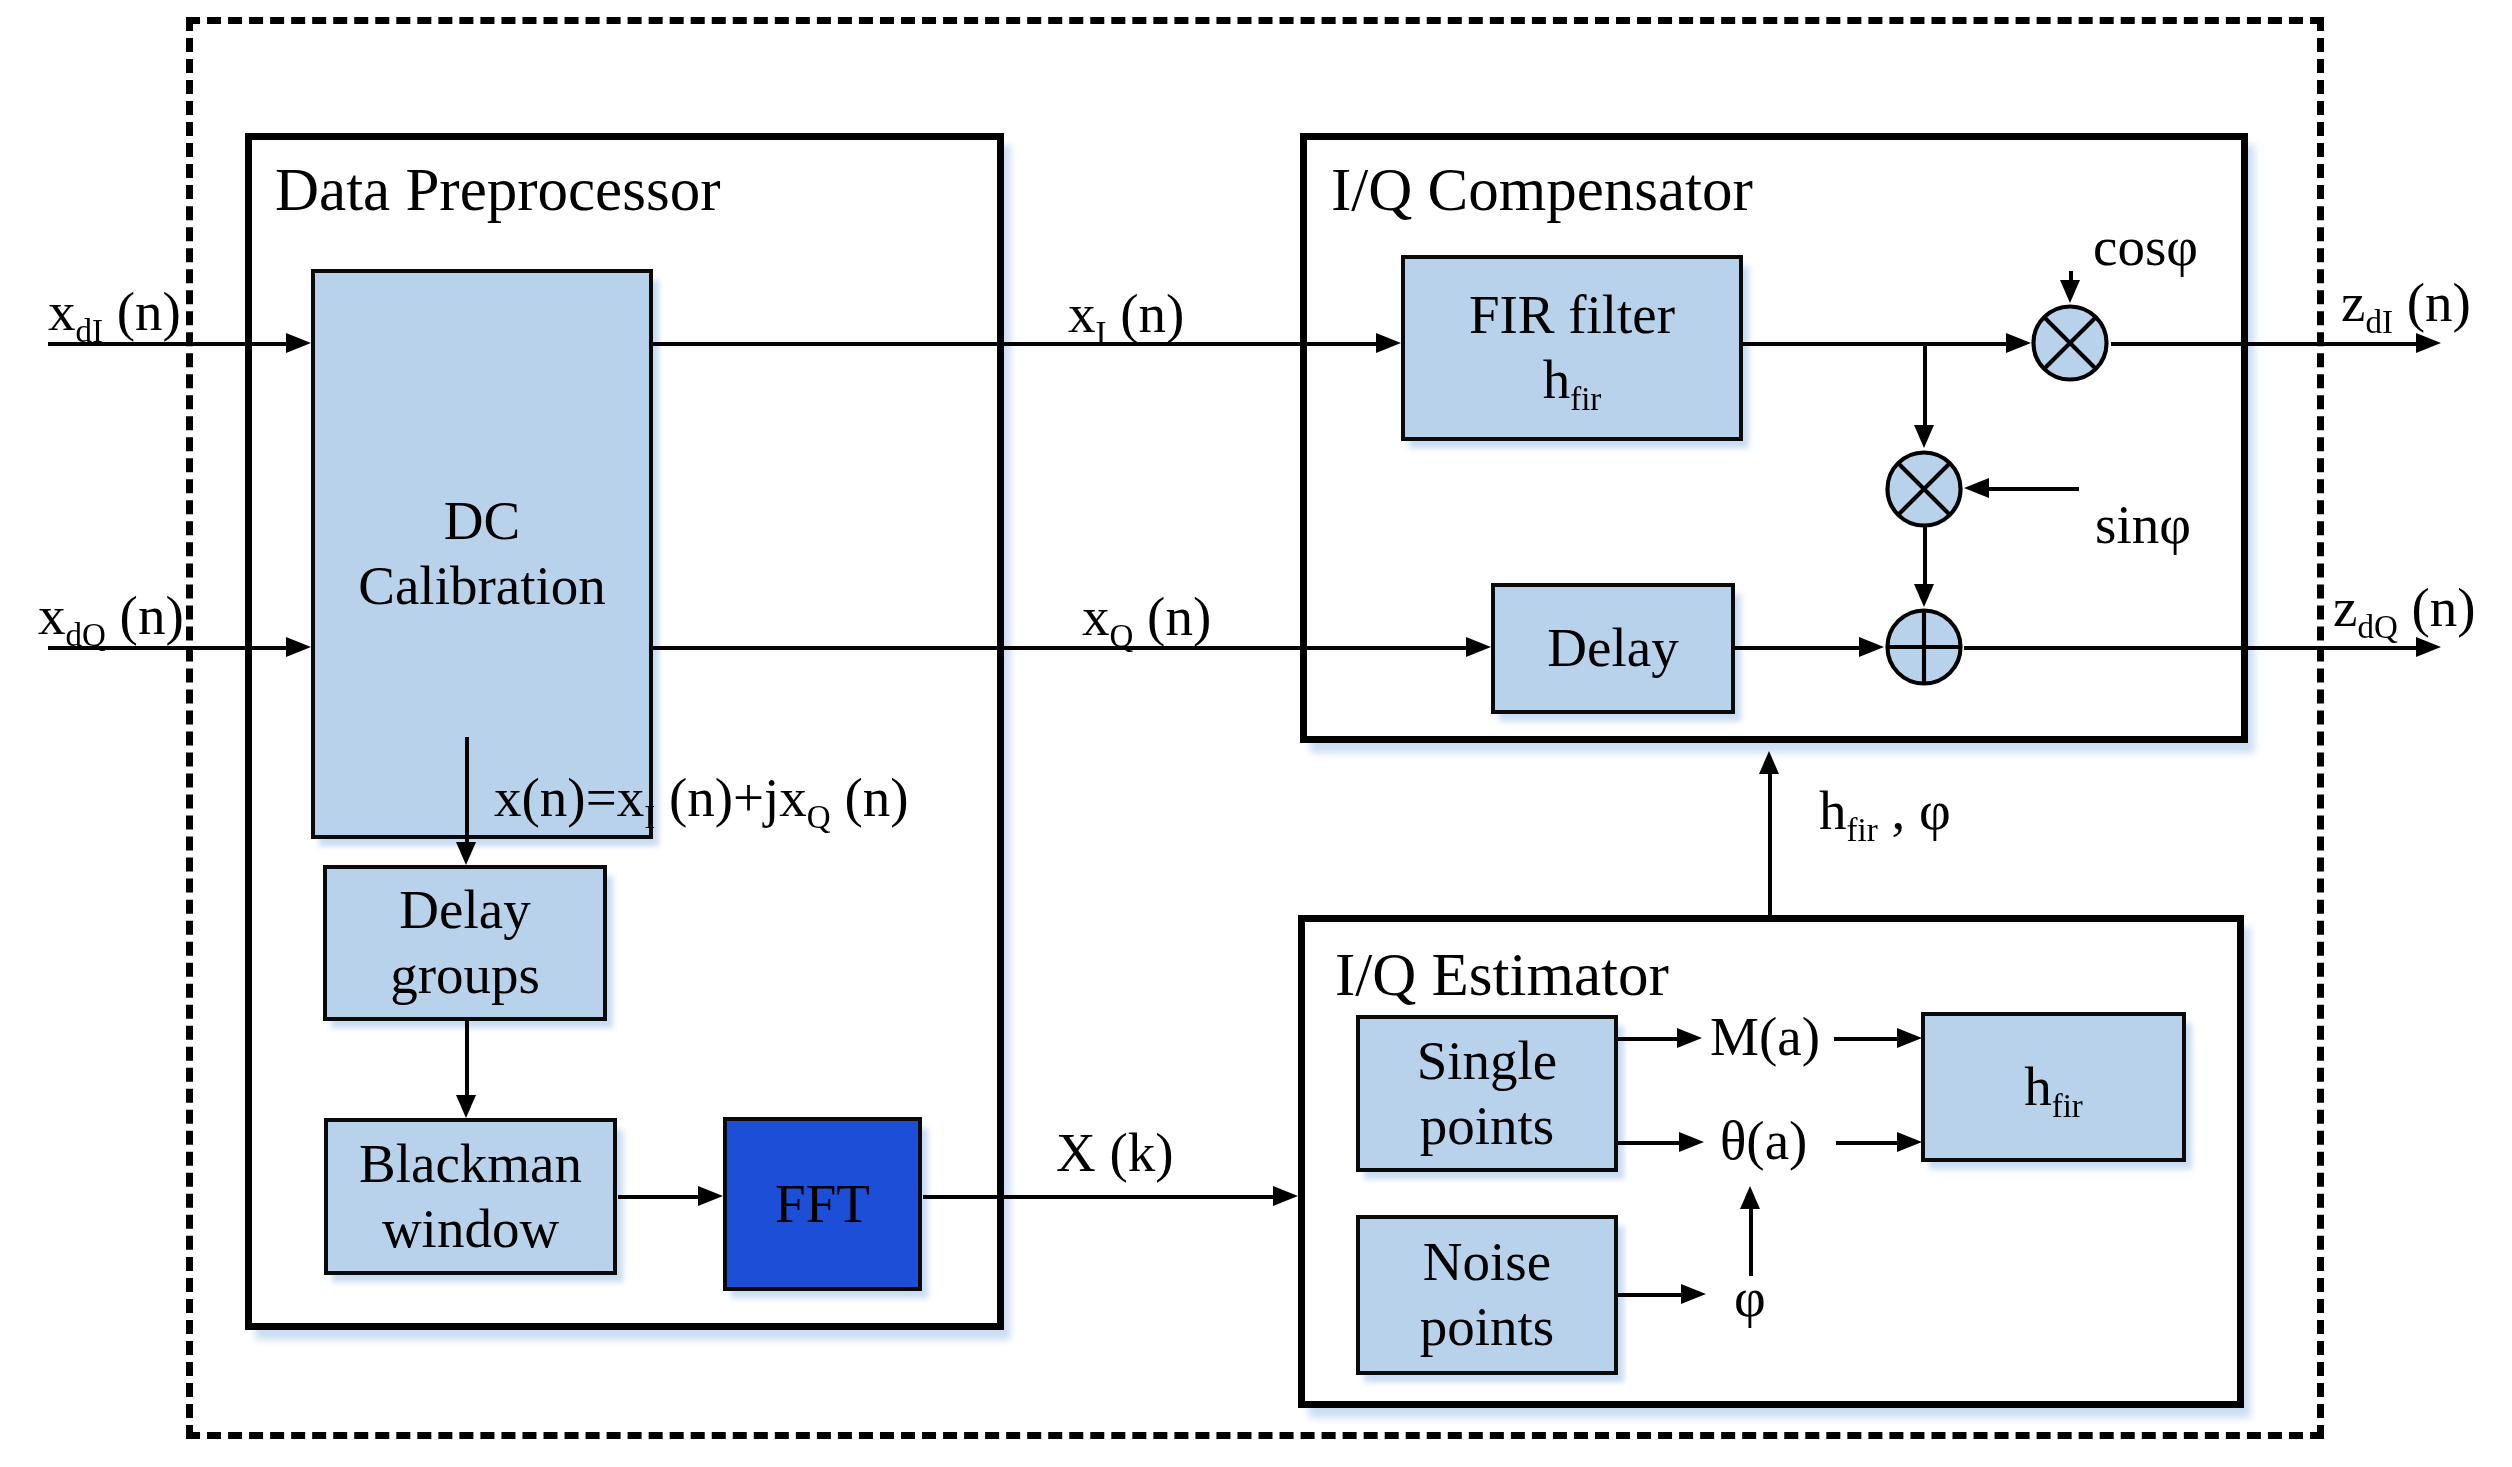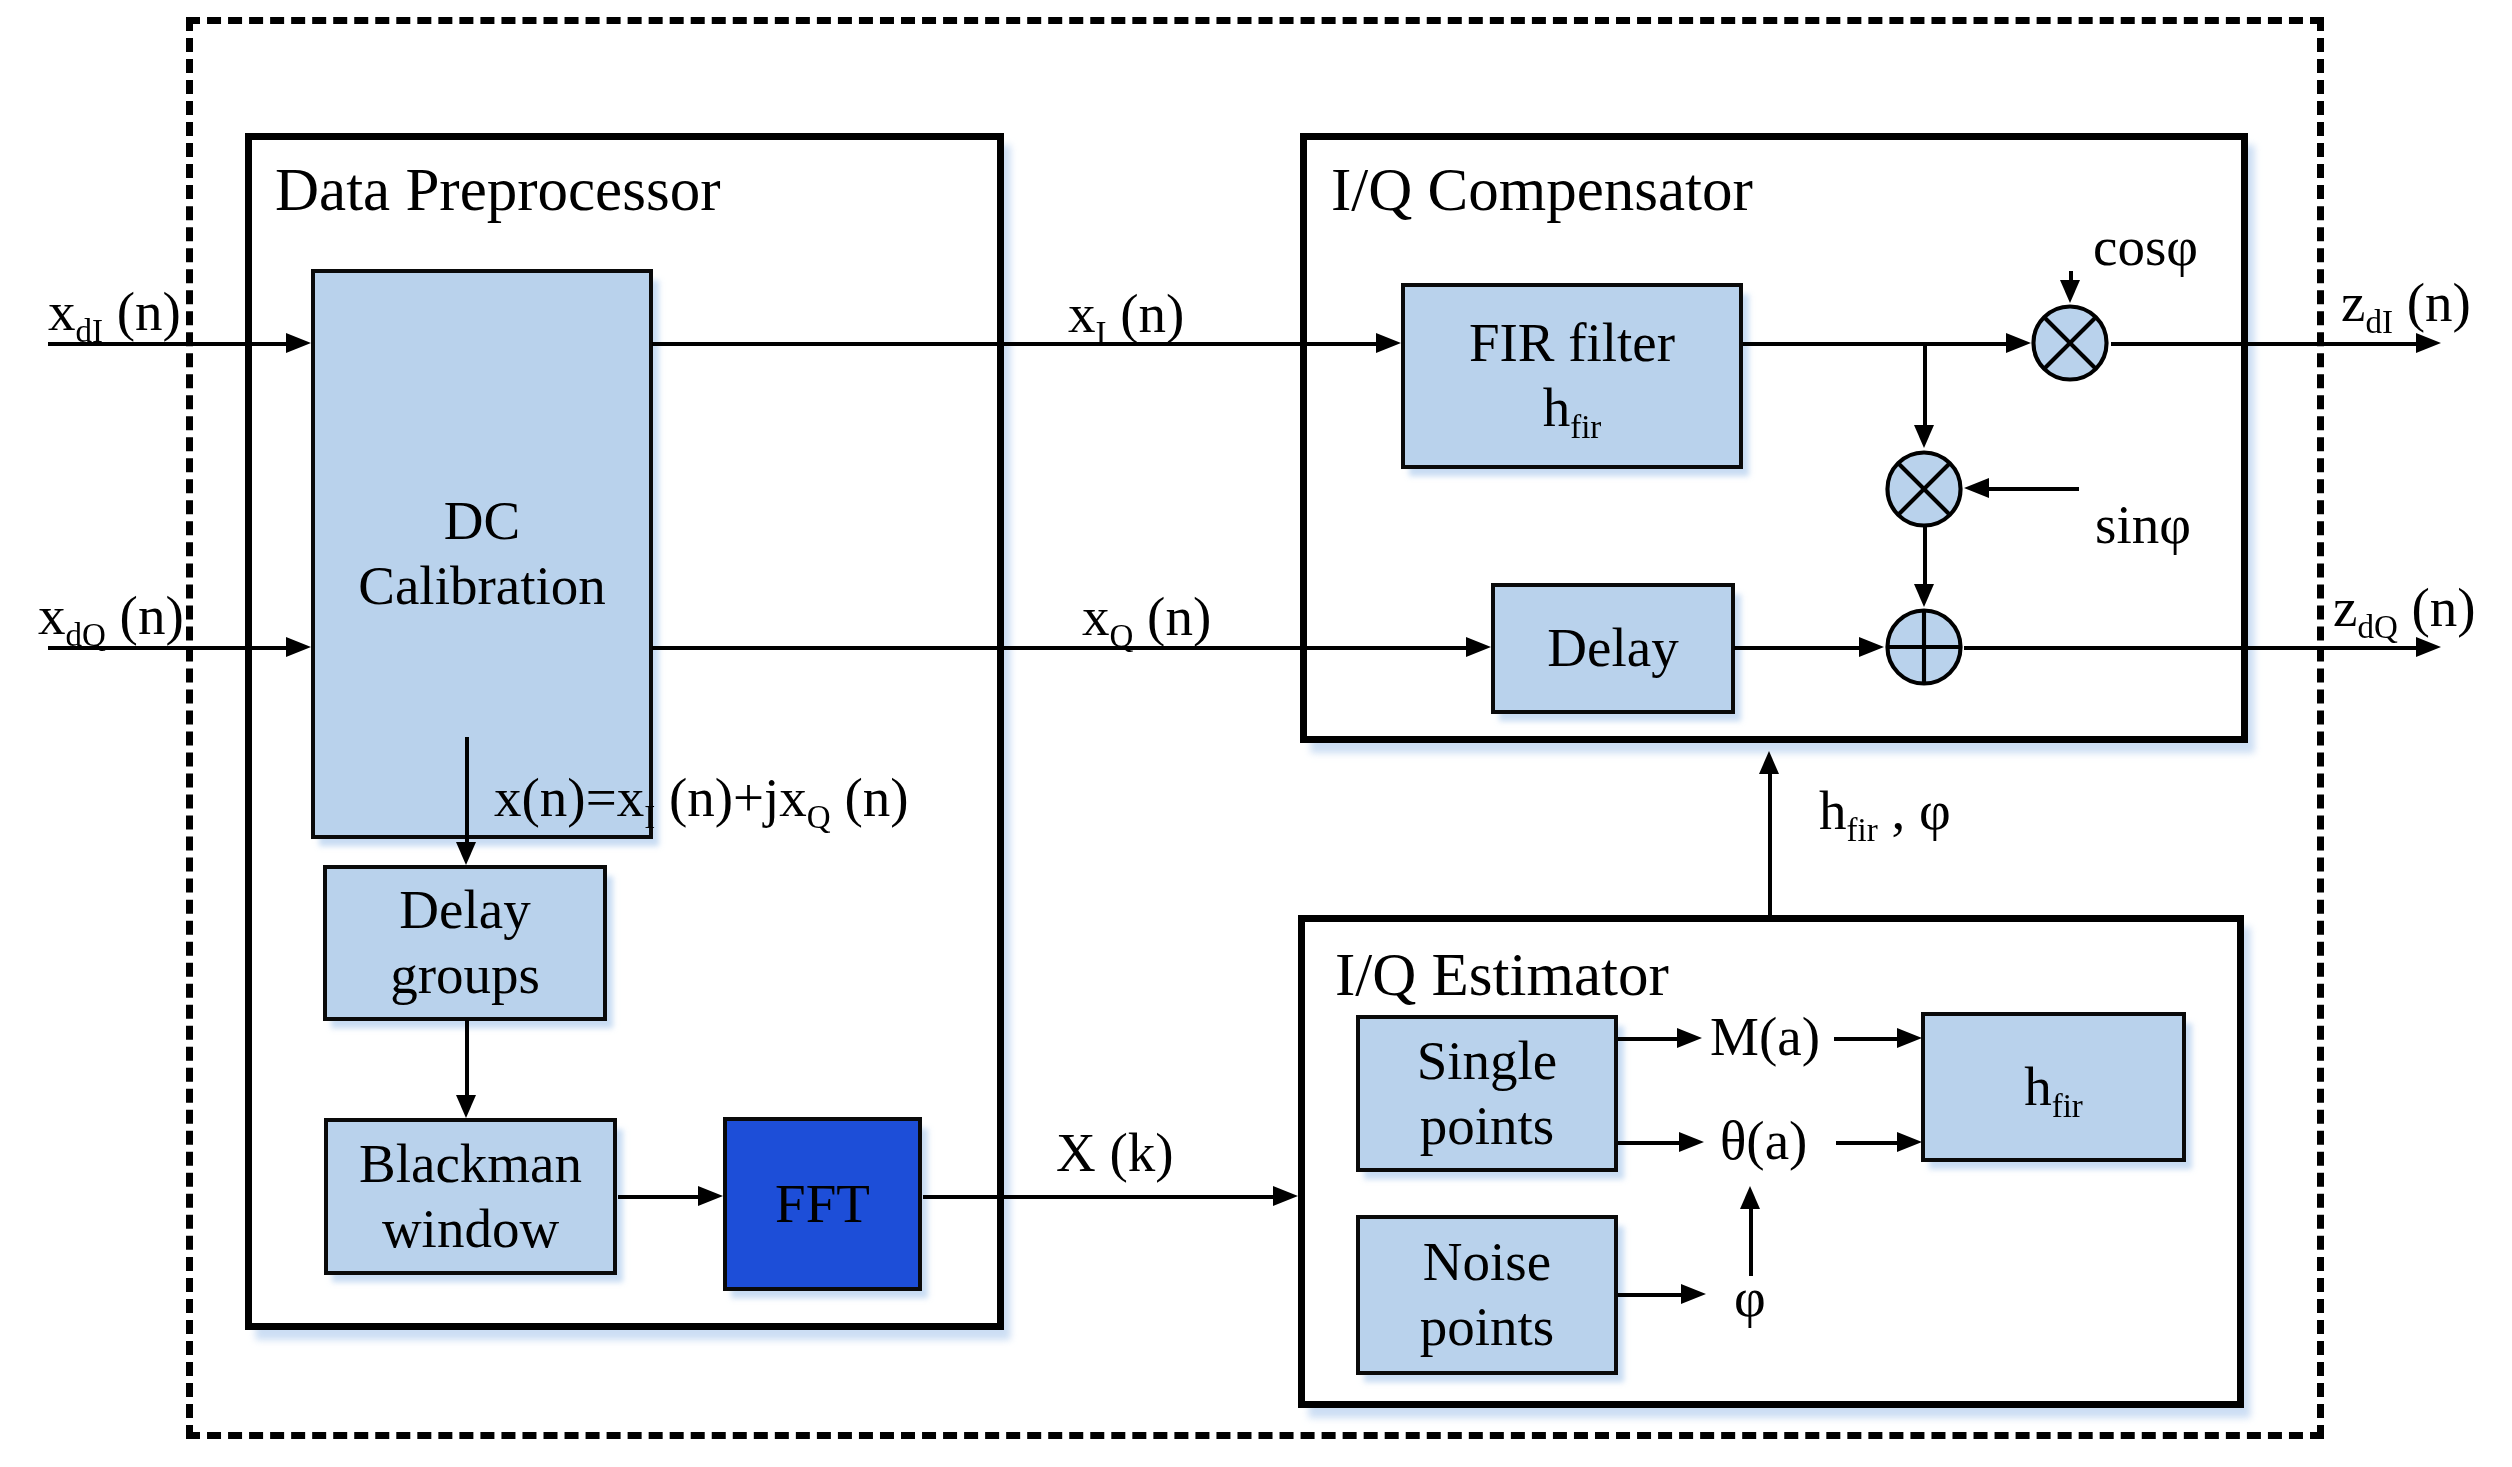--- a/index.html
+++ b/index.html
@@ -52,21 +52,21 @@
 
   <div class="block" style="left:324px;top:1118px;width:293px;height:157px;background:#b9d2ec;">
     <div>Blackman</div>
     <div>window</div>
   </div>
 
   <div class="block" style="left:723px;top:1117px;width:199px;height:174px;background:#1d4ed8;">
     <div>FFT</div>
   </div>
 
-  <div class="block" style="left:1401px;top:255px;width:342px;height:186px;background:#b9d2ec;margin-top:28px;">
+  <div class="block" style="left:1401px;top:255px;width:342px;height:186px;background:#b9d2ec;">
     <div>FIR filter</div>
     <div>h<sub>fir</sub></div>
   </div>
 
   <div class="block" style="left:1491px;top:583px;width:244px;height:131px;background:#b9d2ec;">
     <div>Delay</div>
   </div>
 
   <div class="block" style="left:1356px;top:1015px;width:262px;height:157px;background:#b9d2ec;">
     <div>Single</div>

